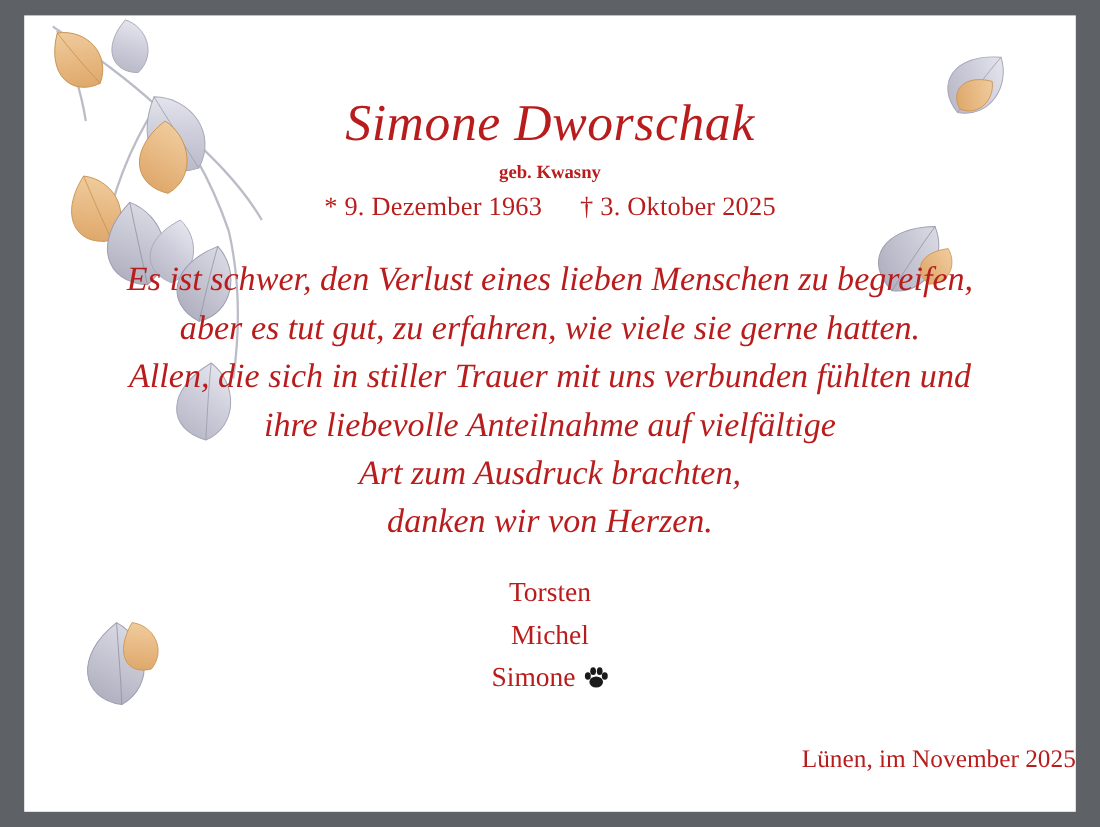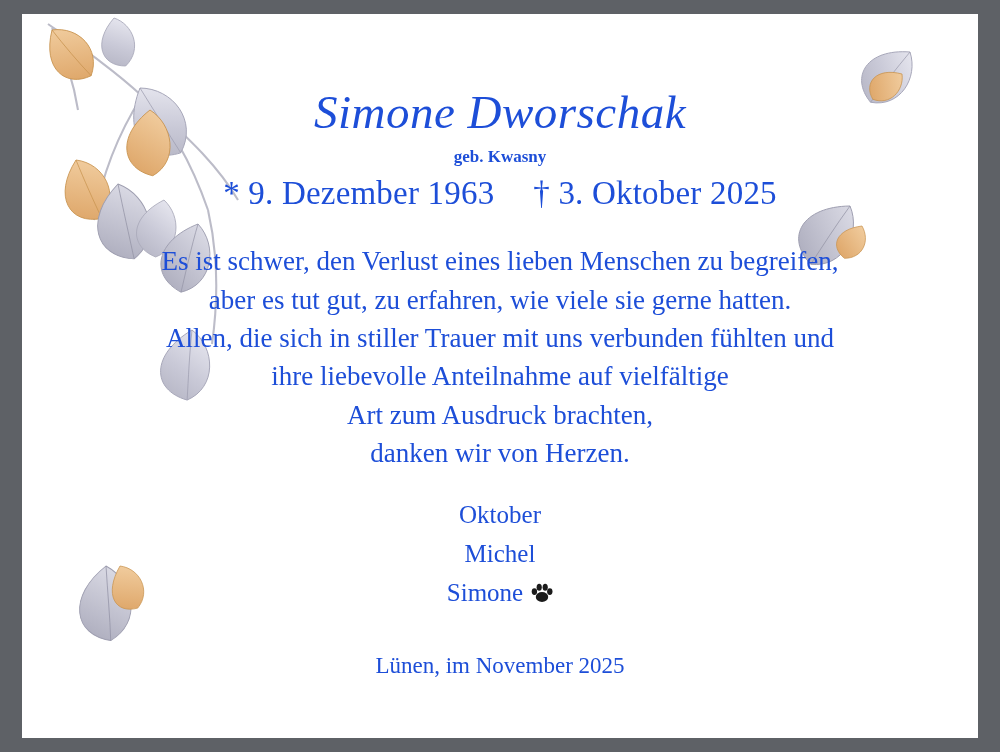--- a/index.html
+++ b/index.html
@@ -33,49 +33,50 @@
     pointer-events: none;
   }
 
   
   .content {
     position: absolute;
     left: 0;
     top: 0;
     width: 956px;
     text-align: center;
-    color: #1d4ed8;
+    color: #b91c1c;
   }
   .name {
     margin-top: 74px;
     font-family: "Liberation Serif", serif;
     font-style: italic;
     font-size: 47px;
     letter-spacing: 0.5px;
     line-height: 1.05;
     white-space: nowrap;
   }
   .maiden {
     margin-top: 10px;
     font-size: 17px;
     font-weight: bold;
   }
   .dates {
     margin-top: 8px;
-    font-size: 33px;
+    font-size: 24px;
     letter-spacing: 0.2px;
   }
   .dates .sep {
     display: inline-block;
     width: 22px;
   }
   .verse {
     margin-top: 30px;
-    font-size: 27px;
+    font-size: 31px;
     line-height: 1.42;
+    font-style: italic;
   }
   .verse div {
     white-space: nowrap;
   }
   .namen-intro {
     margin-top: 28px;
     font-size: 23px;
   }
   .family {
     margin-top: 24px;
@@ -86,20 +87,21 @@
     white-space: nowrap;
   }
   .paw {
     display: inline-block;
     margin-left: 8px;
     vertical-align: -2px;
   }
   .place {
     margin-top: 38px;
     font-size: 23px;
+    text-align: right;
   }
 </style>
 </head>
 <body>
 
 <div class="card">
 
   <svg class="branch-svg" viewBox="0 0 956 724">
     <defs>
       <linearGradient id="lg1" x1="0" y1="0" x2="1" y2="1">
@@ -202,21 +204,21 @@
       <div>Es ist schwer, den Verlust eines lieben Menschen zu begreifen,</div>
       <div>aber es tut gut, zu erfahren, wie viele sie gerne hatten.</div>
       <div>Allen, die sich in stiller Trauer mit uns verbunden fühlten und</div>
       <div>ihre liebevolle Anteilnahme auf vielfältige</div>
       <div>Art zum Ausdruck brachten,</div>
       <div>danken wir von Herzen.</div>
     </div>
 
 
     <div class="family">
-      <div>Oktober</div>
+      <div>Torsten</div>
       <div>Michel</div>
       <div>
         <span>Simone</span><span class="paw"><svg width="22" height="20" viewBox="0 0 22 20">
               <ellipse cx="11" cy="14" rx="6.2" ry="5" fill="#1b1b1b"></ellipse>
               <ellipse cx="3.4" cy="8.6" rx="2.7" ry="3.4" fill="#1b1b1b"></ellipse>
               <ellipse cx="8.2" cy="4.2" rx="2.6" ry="3.5" fill="#1b1b1b"></ellipse>
               <ellipse cx="14.2" cy="4.2" rx="2.6" ry="3.5" fill="#1b1b1b"></ellipse>
               <ellipse cx="18.8" cy="8.6" rx="2.7" ry="3.4" fill="#1b1b1b"></ellipse>
             </svg></span>
       </div>

